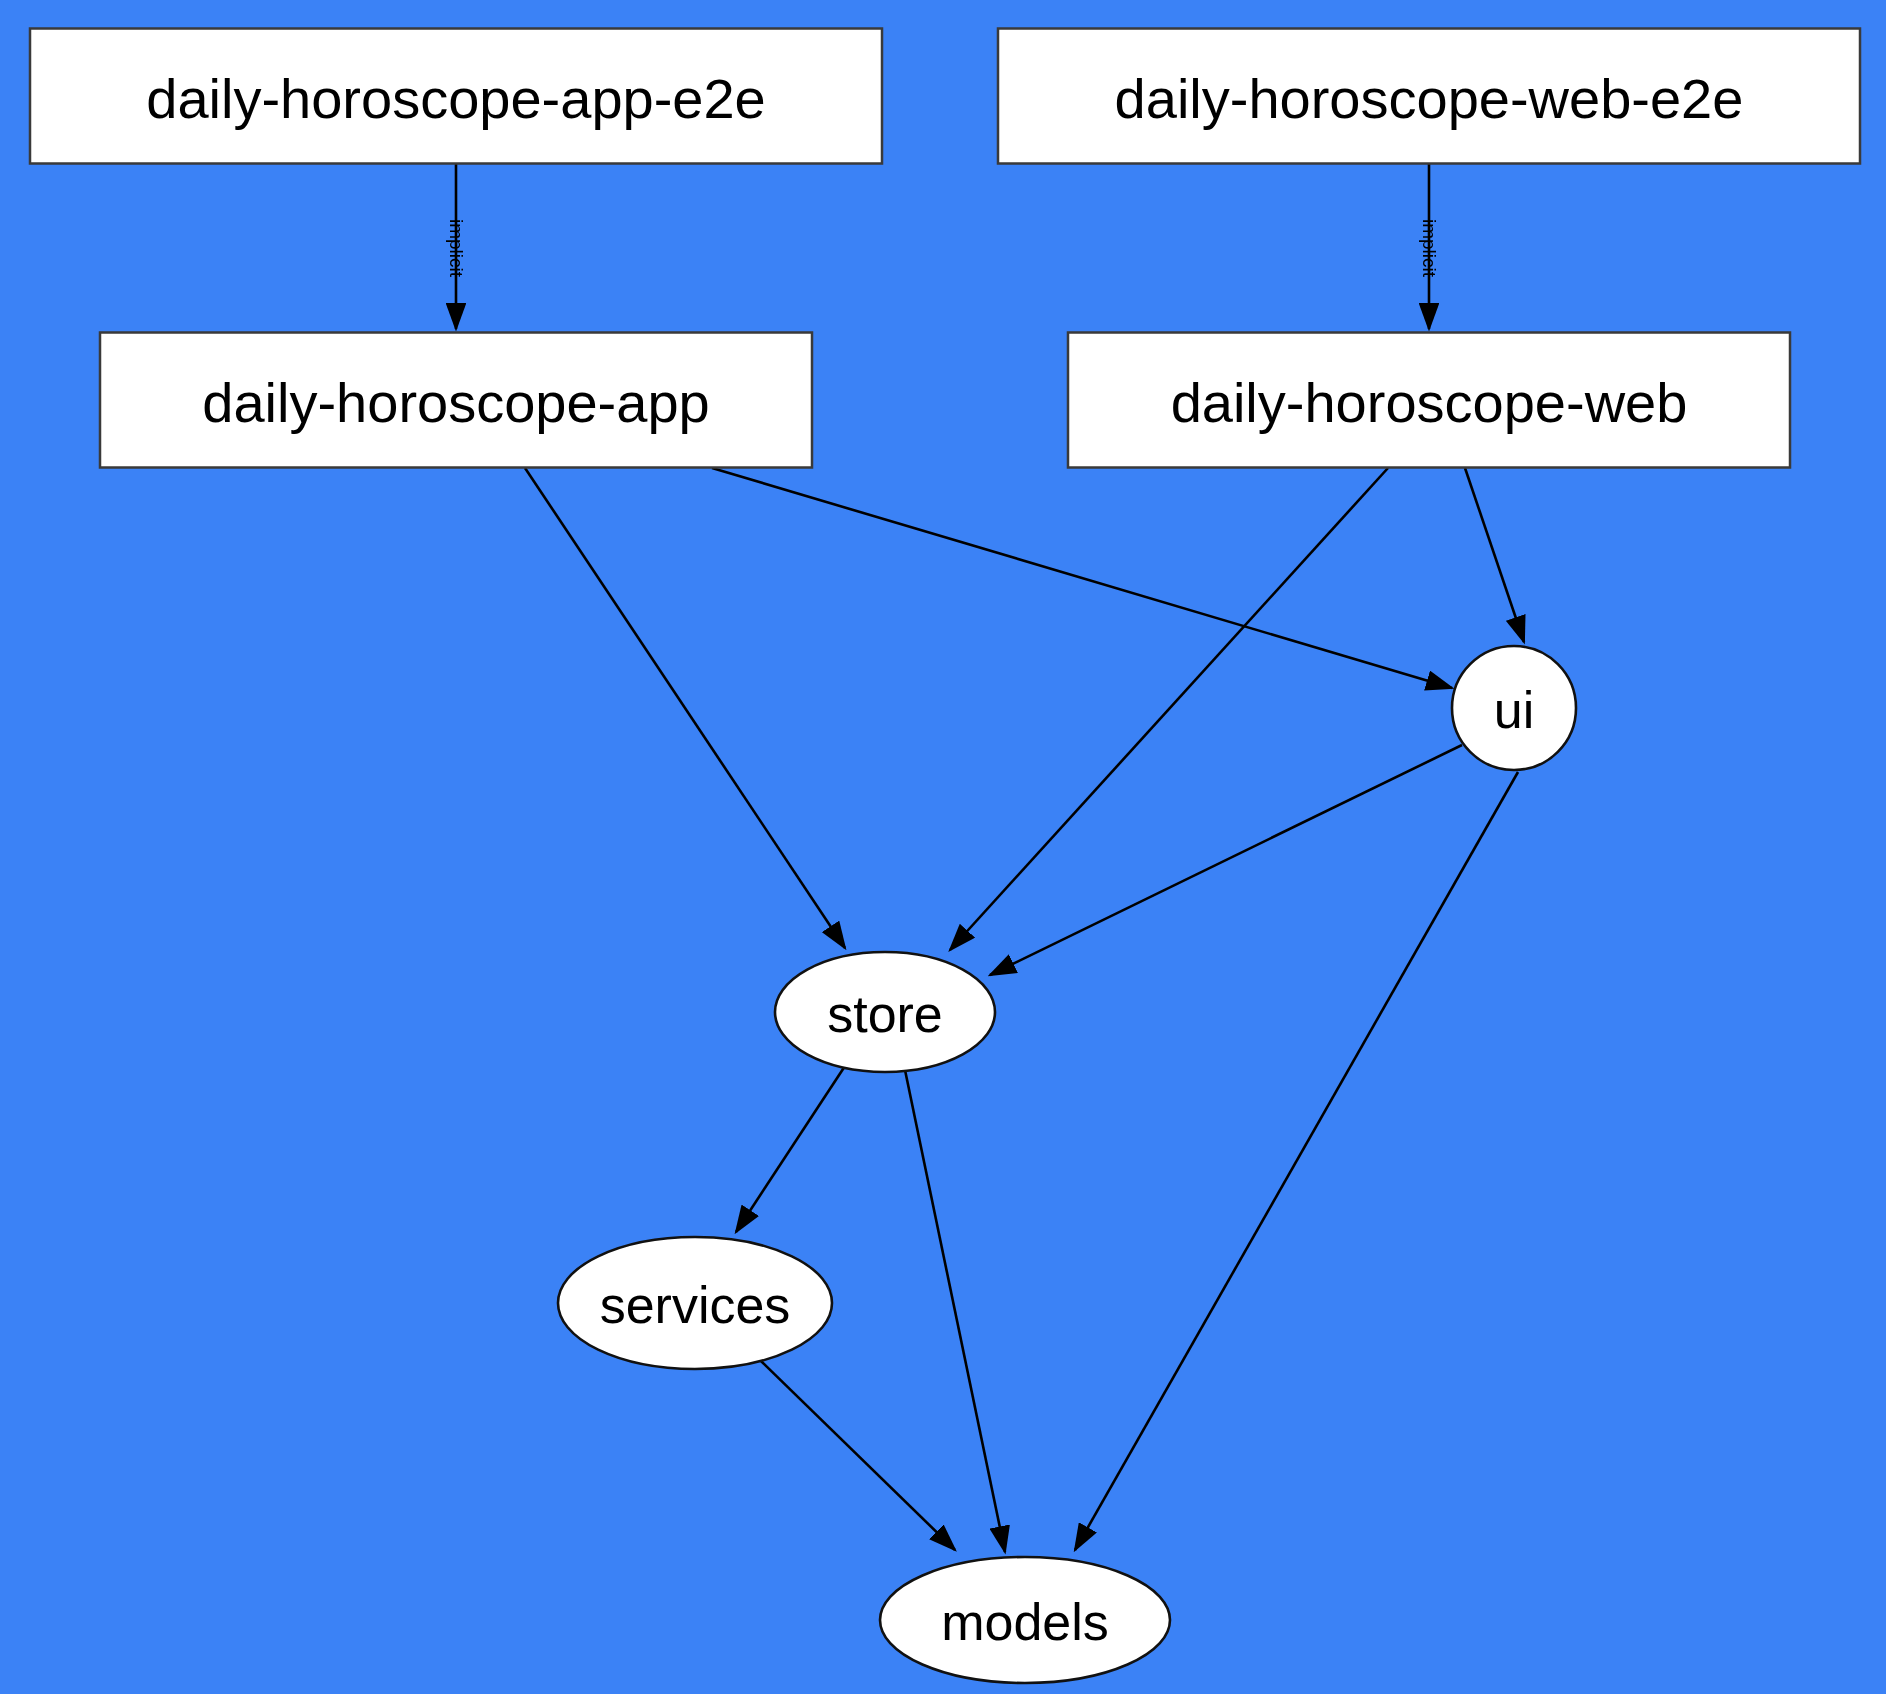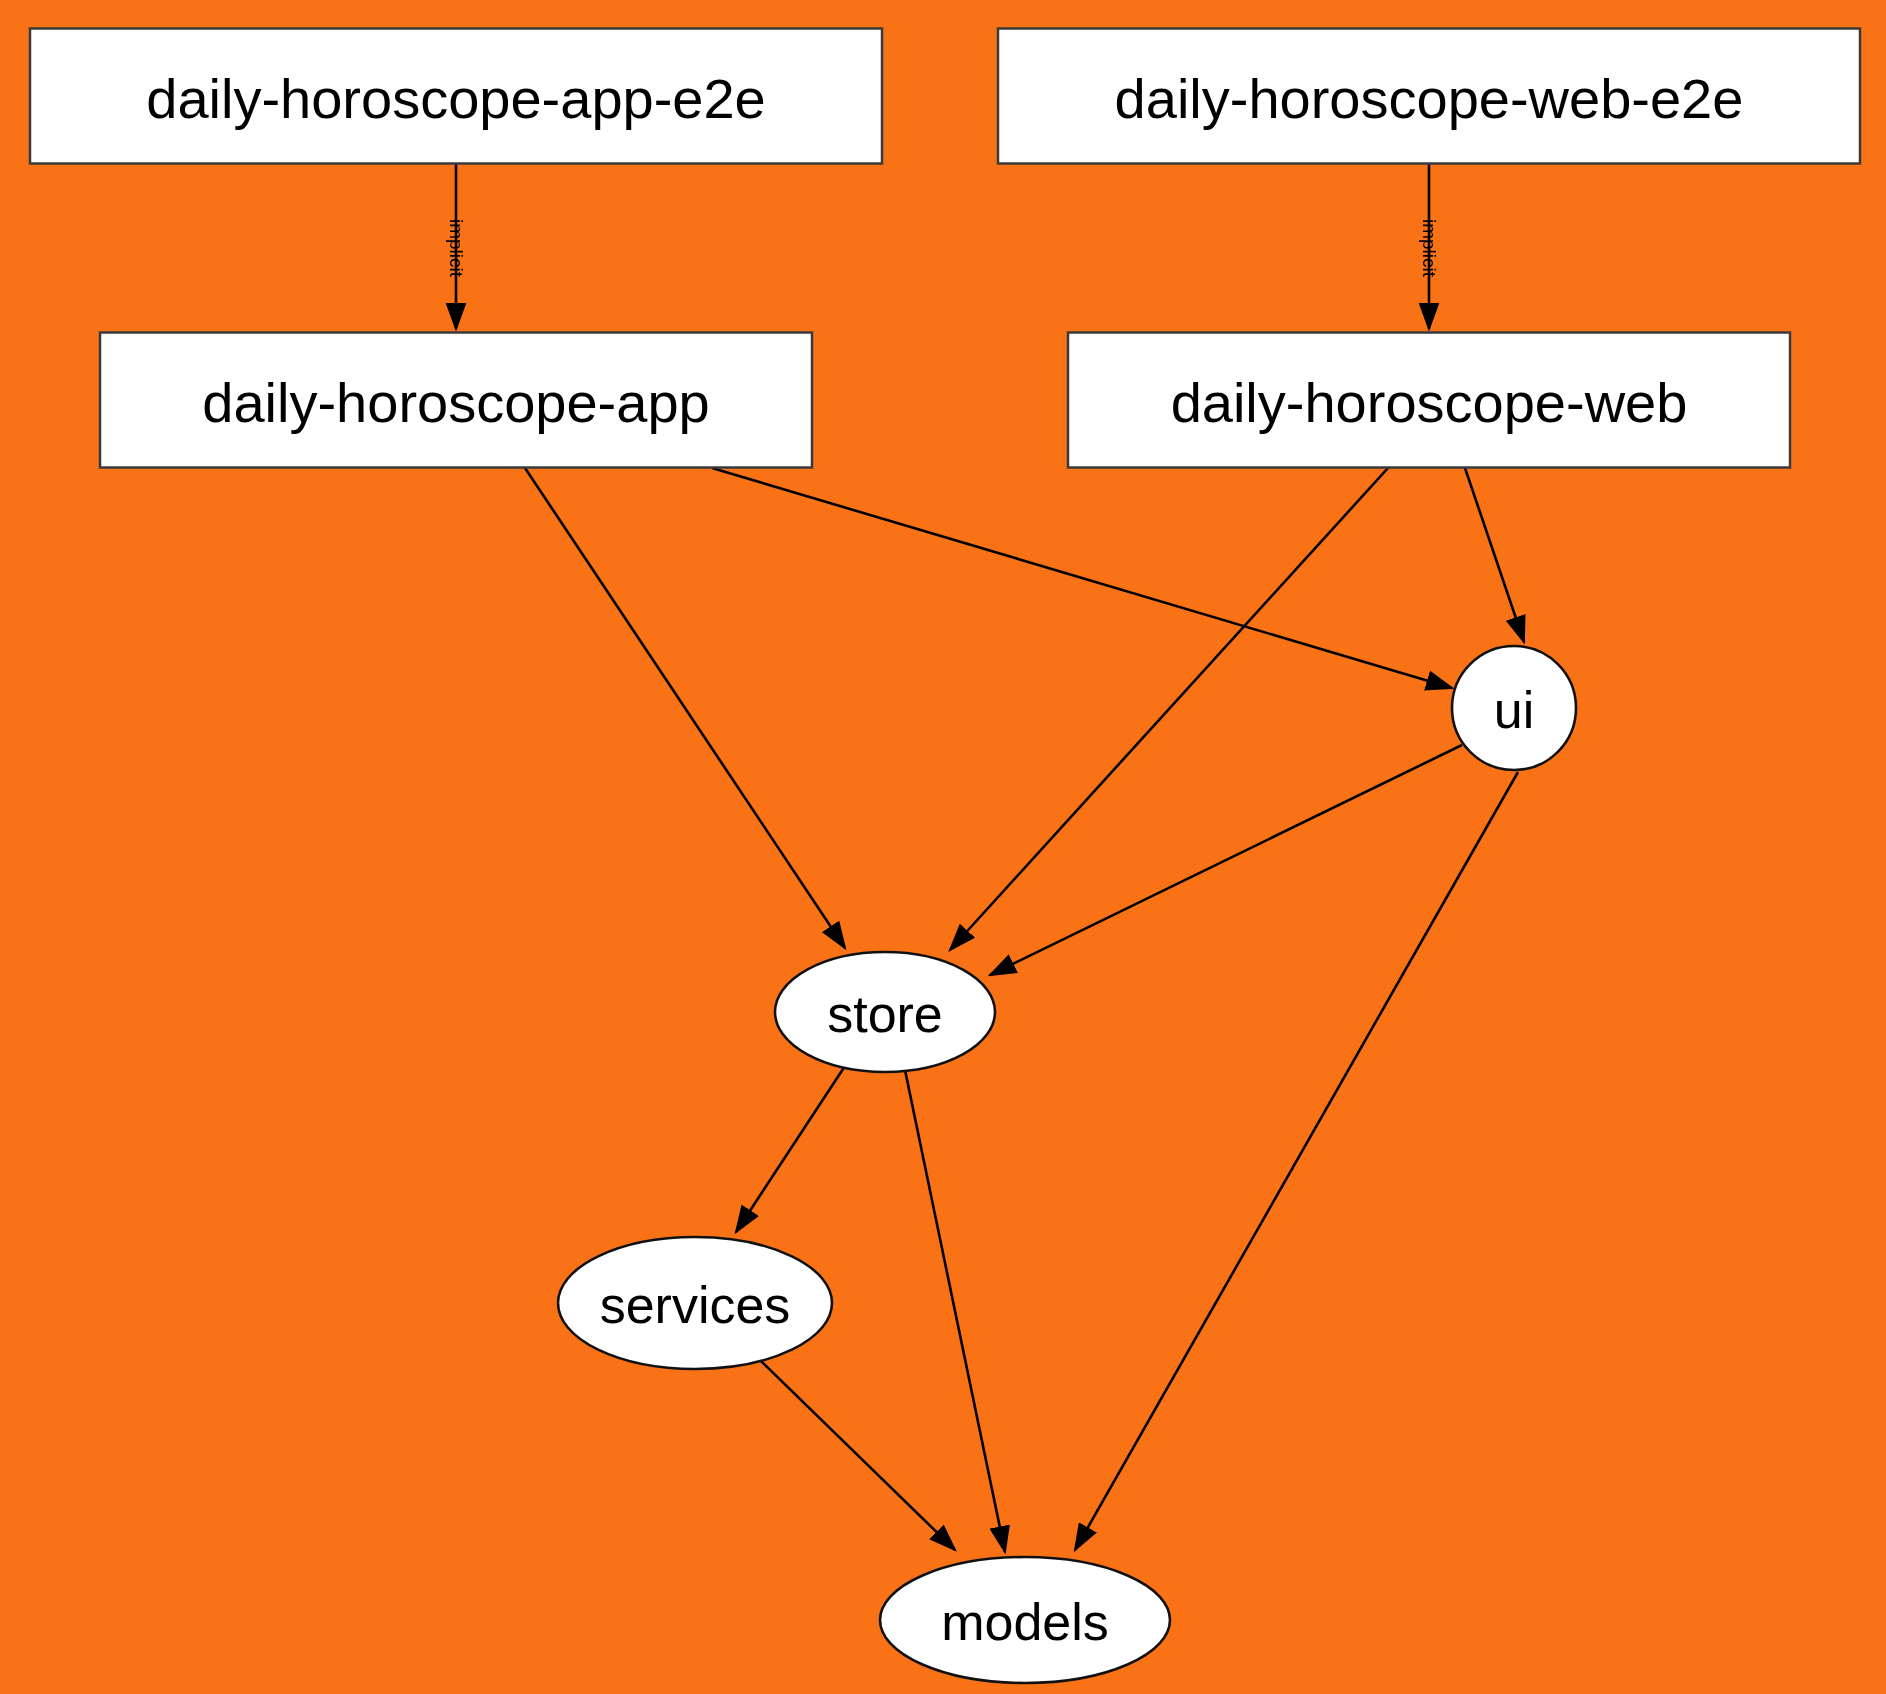--- a/index.html
+++ b/index.html
@@ -7,21 +7,21 @@
     padding: 0;
     background: #ffffff;
   }
   body {
     font-family: "Liberation Sans", sans-serif;
   }
   #graph-canvas {
     position: relative;
     width: 1886px;
     height: 1694px;
-    background: #f97316;
+    background: #3b82f6;
     overflow: hidden;
   }
   svg.graph-svg {
     position: absolute;
     left: 0;
     top: 0;
     width: 1886px;
     height: 1694px;
     display: block;
   }

